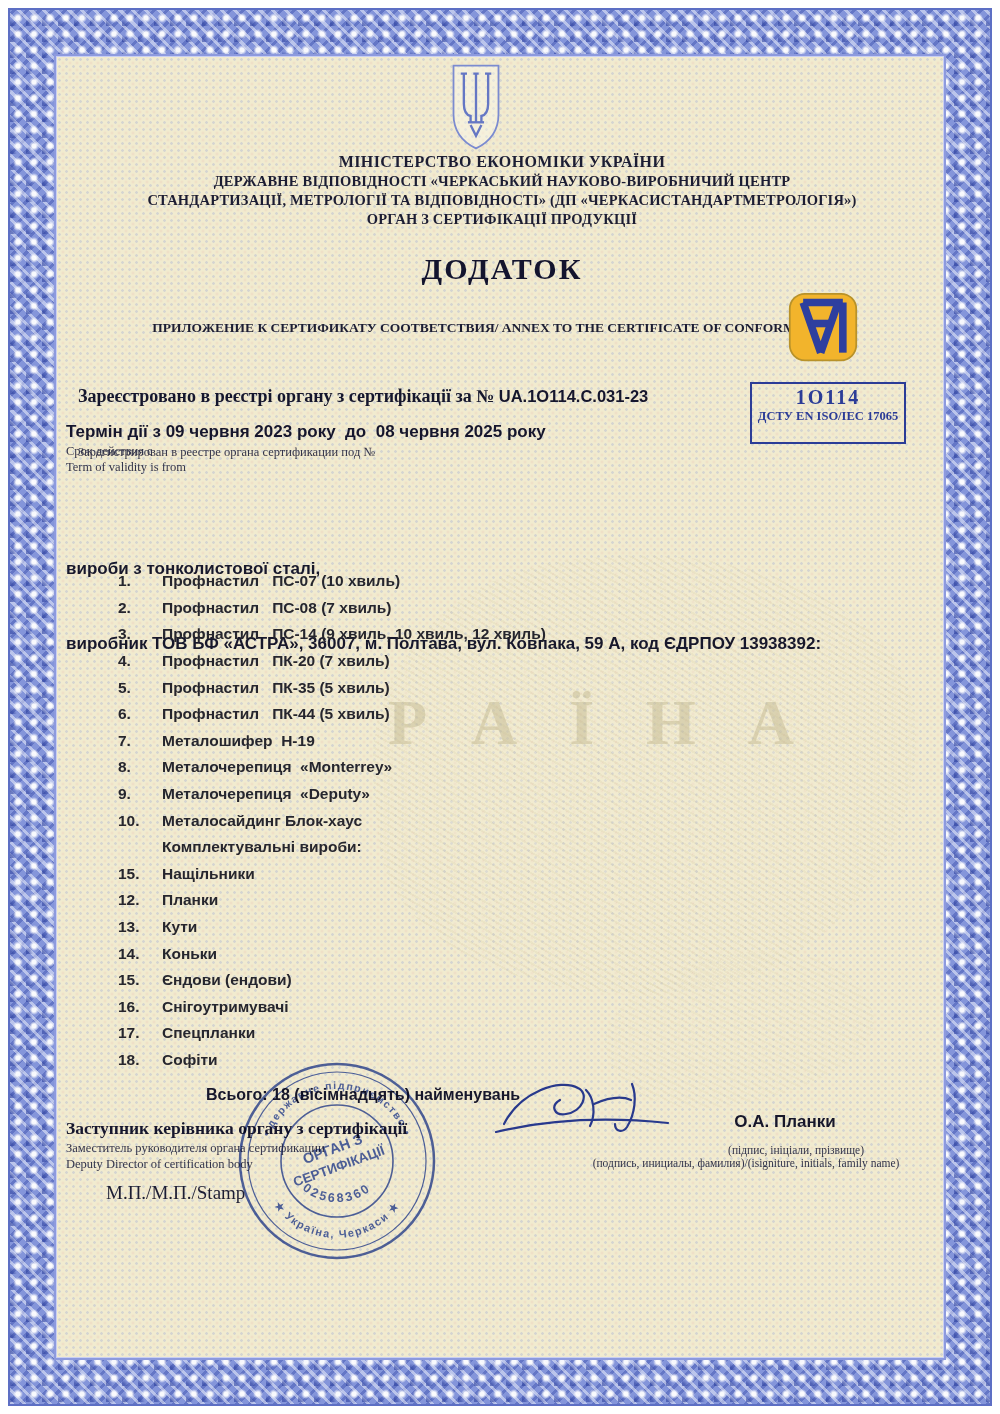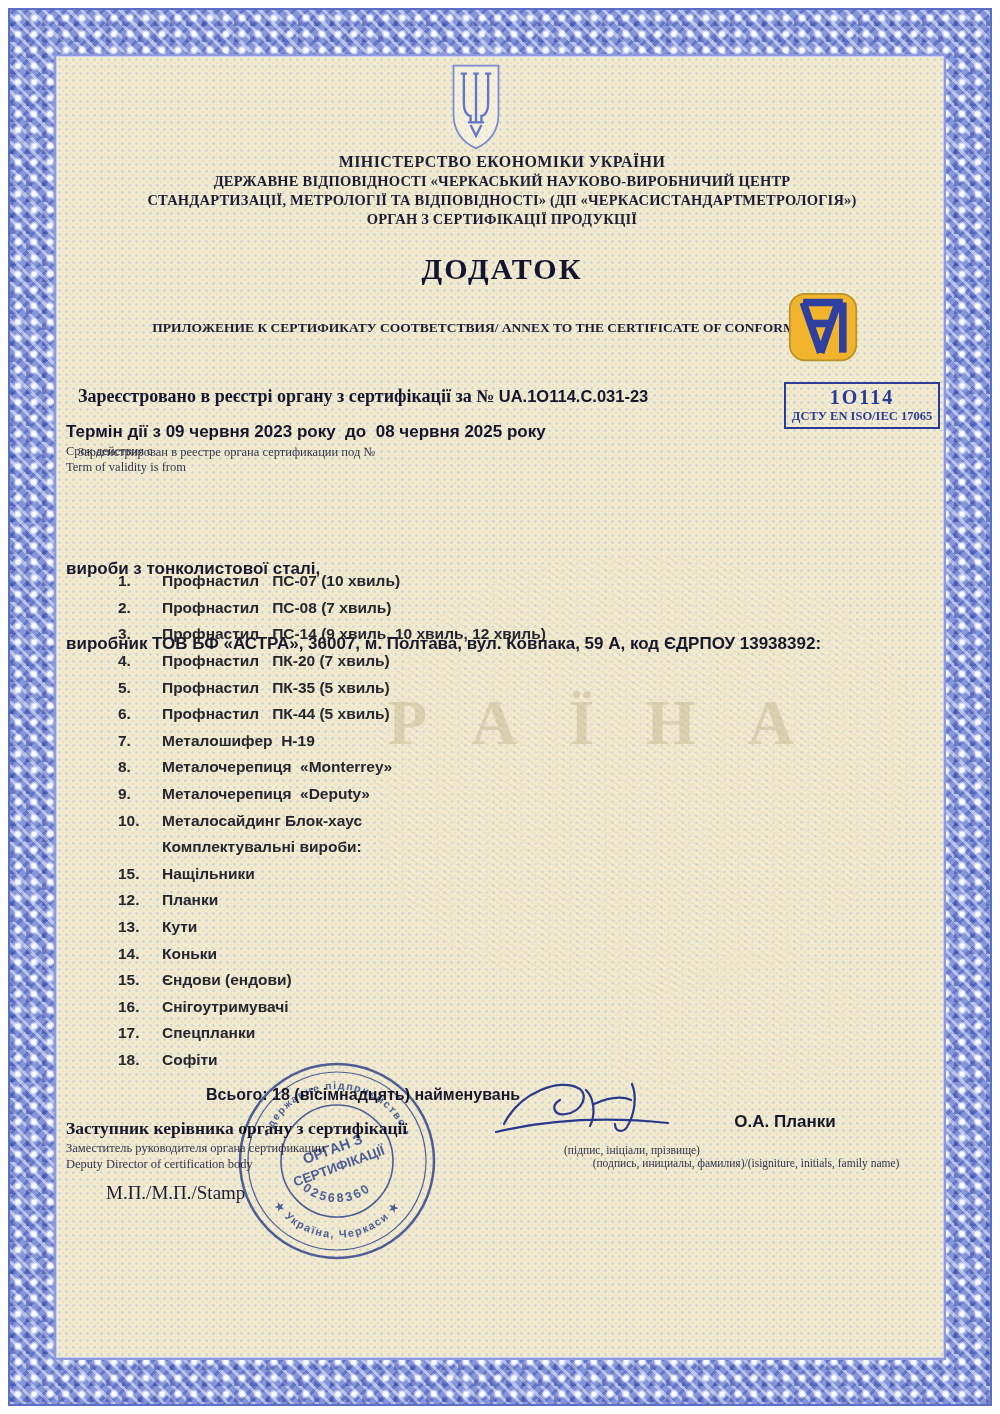--- a/index.html
+++ b/index.html
@@ -49,22 +49,22 @@
     font:bold 30px "Liberation Serif",serif; color:#13142e; letter-spacing:1px; }
   .title3 { left:0; top:264px; width:860px; text-align:center;
     font:bold 13.5px "Liberation Serif",serif; color:#1c1d33; }
 
   .reg { left:22px; top:294px; color:#15162d; white-space:pre; }
   .reg .main { font-weight:bold; font-size:18px; }
   .reg .main .num { font-family:"Liberation Sans",sans-serif; font-size:16.5px; }
   .sub { font:12.5px/12.5px "Liberation Serif",serif; color:#33344a; margin-top:3px; }
 
   .badge { left:732px; top:236px; }
-  .acc-box { left:728px; top:326px; width:156px; border:2px solid #2b3c97;
-    text-align:center; color:#2b3c97; padding:2px 2px 3px; }
+  .acc-box { left:694px; top:326px; width:156px; border:2px solid #2b3c97;
+    text-align:center; color:#2b3c97; padding:2px 2px 18px; }
   .acc-code { font:bold 20px "Liberation Serif",serif; letter-spacing:2px; }
   .acc-std  { font:bold 12.5px "Liberation Serif",serif; }
 
   .validity { left:10px; top:366px; color:#15162d; }
   .validity .main { font:bold 17px "Liberation Sans",sans-serif; white-space:pre; }
 
   .product { left:10px; top:450px; color:#17182c;
     font:bold 17px/25px "Liberation Sans",sans-serif; white-space:pre; }
 
   .list { left:62px; top:512px; width:700px; }
@@ -78,21 +78,21 @@
   .role { left:10px; top:1062px; color:#15162d; }
   .role .main { font:bold 17.5px "Liberation Serif",serif; }
 
   .mp { left:50px; top:1126px; font:19px "Liberation Serif",serif; color:#1c1d33; }
 
   .stamp { left:176px; top:1000px; mix-blend-mode:multiply; opacity:.88; }
   .sig   { left:434px; top:1018px; mix-blend-mode:multiply; }
 
   .sig-name { left:629px; top:1056px; width:200px; text-align:center;
     font:bold 17px "Liberation Sans",sans-serif; color:#17172b; }
-  .cap1 { left:508px; top:1088px; width:300px; text-align:left;
+  .cap1 { left:508px; top:1088px; width:300px; text-align:right;
     font:11.5px "Liberation Serif",serif; color:#33344a; }
   .cap2 { left:470px; top:1101px; width:440px; text-align:center;
     font:11.5px "Liberation Serif",serif; color:#33344a; }
 </style>
 </head>
 <body>
 
 <div class="sheet">
   <div class="frame"></div>
 

